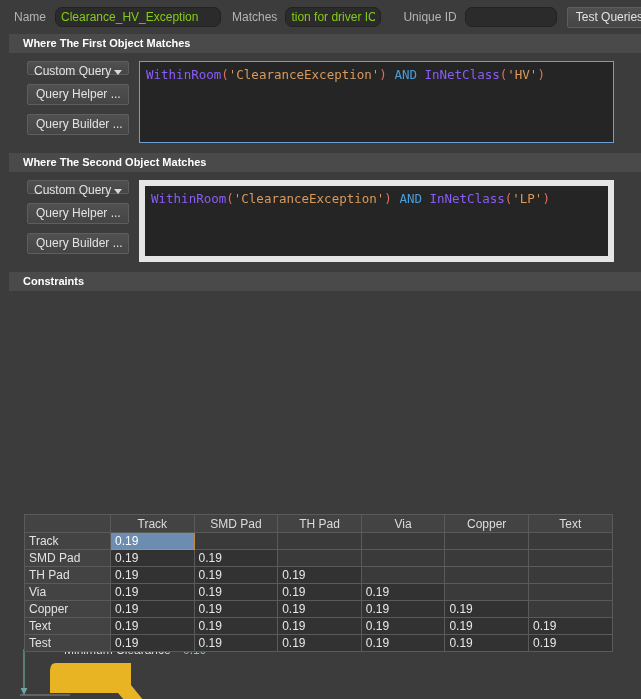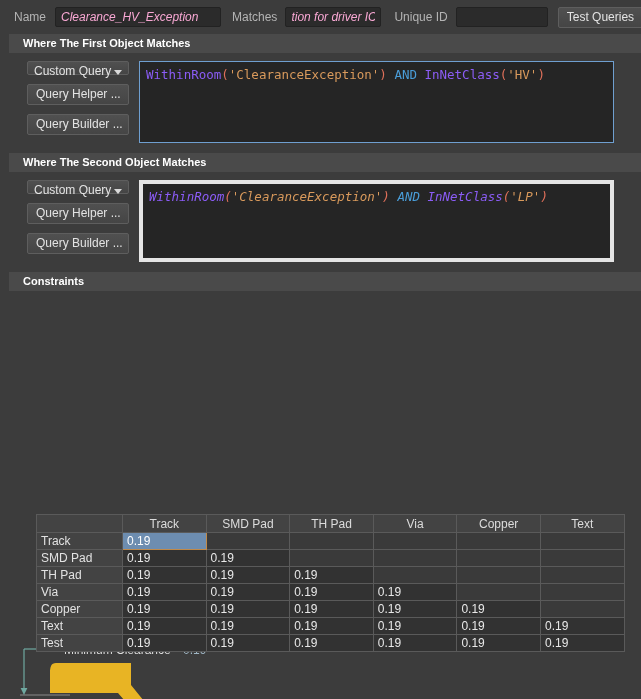--- a/index.html
+++ b/index.html
@@ -26,36 +26,35 @@
     box-sizing: border-box;
   }
   .lbl {
     color: #b4b4b4;
     font-size: 12px;
     white-space: nowrap;
   }
   .field {
     background: #2b2b2b;
     border: 1px solid #222;
-    border-radius: 2px;
-    color: #f9a8d4;
+    border-radius: 7px;
+    color: #84cc16;
     font-size: 12px;
     font-family: "Liberation Sans", sans-serif;
     padding: 0 5px;
     height: 20px;
     line-height: 19px;
     box-sizing: border-box;
     outline: none;
-    font-style: italic;
   }
   #name-field { width: 166px; margin-left: 9px; }
   #comment-field { width: 96px; margin-left: 8px; }
   #uid-field { width: 92px; margin-left: 8px; }
   .lbl-comment { margin-left: 11px; }
-  .lbl-uid { margin-left: 13px; }
+  .lbl-uid { margin-left: 22px; }
 
   .btn {
     background: linear-gradient(#505050, #454545);
     border: 1px solid #5e5e5e;
     border-radius: 2px;
     color: #e3e3e3;
     font-size: 12px;
     font-family: "Liberation Sans", sans-serif;
     padding: 0 8px;
     height: 21px;
@@ -123,21 +122,21 @@
     box-sizing: border-box;
     height: 82px;
     padding: 5px 6px;
     font-family: "DejaVu Sans Mono", monospace;
     font-size: 12.5px;
     line-height: 16px;
     white-space: pre;
     overflow: hidden;
     color: #d8d8d8;
   }
-  .query-text.second { border: 4px solid #e5e5e5; font-style: italic; }
+  .query-text.second { border: 6px solid #e5e5e5; }
   .tok-fn   { color: #8b5cf6; }
   .tok-par  { color: #e0705a; }
   .tok-str  { color: #d99a5c; }
   .tok-and  { color: #4a9eda; }
 
   
   .constraints-body { position: relative; height: 210px; }
   .diff-nets {
     position: absolute;
     left: 40px; top: 327px;
@@ -157,21 +156,21 @@
     font-size: 12px;
   }
   #clearance-diagram {
     position: absolute;
     left: 18px; top: 352px;
   }
 
   
   .table-wrap {
     position: absolute;
-    left: 36px; top: 514px;
+    left: 24px; top: 514px;
     width: 588px;
   }
   table.matrix {
     border-collapse: collapse;
     table-layout: fixed;
     width: 588px;
     border: 1px solid #5a5a5a;
     background: #3a3a3a;
   }
   table.matrix th, table.matrix td {

